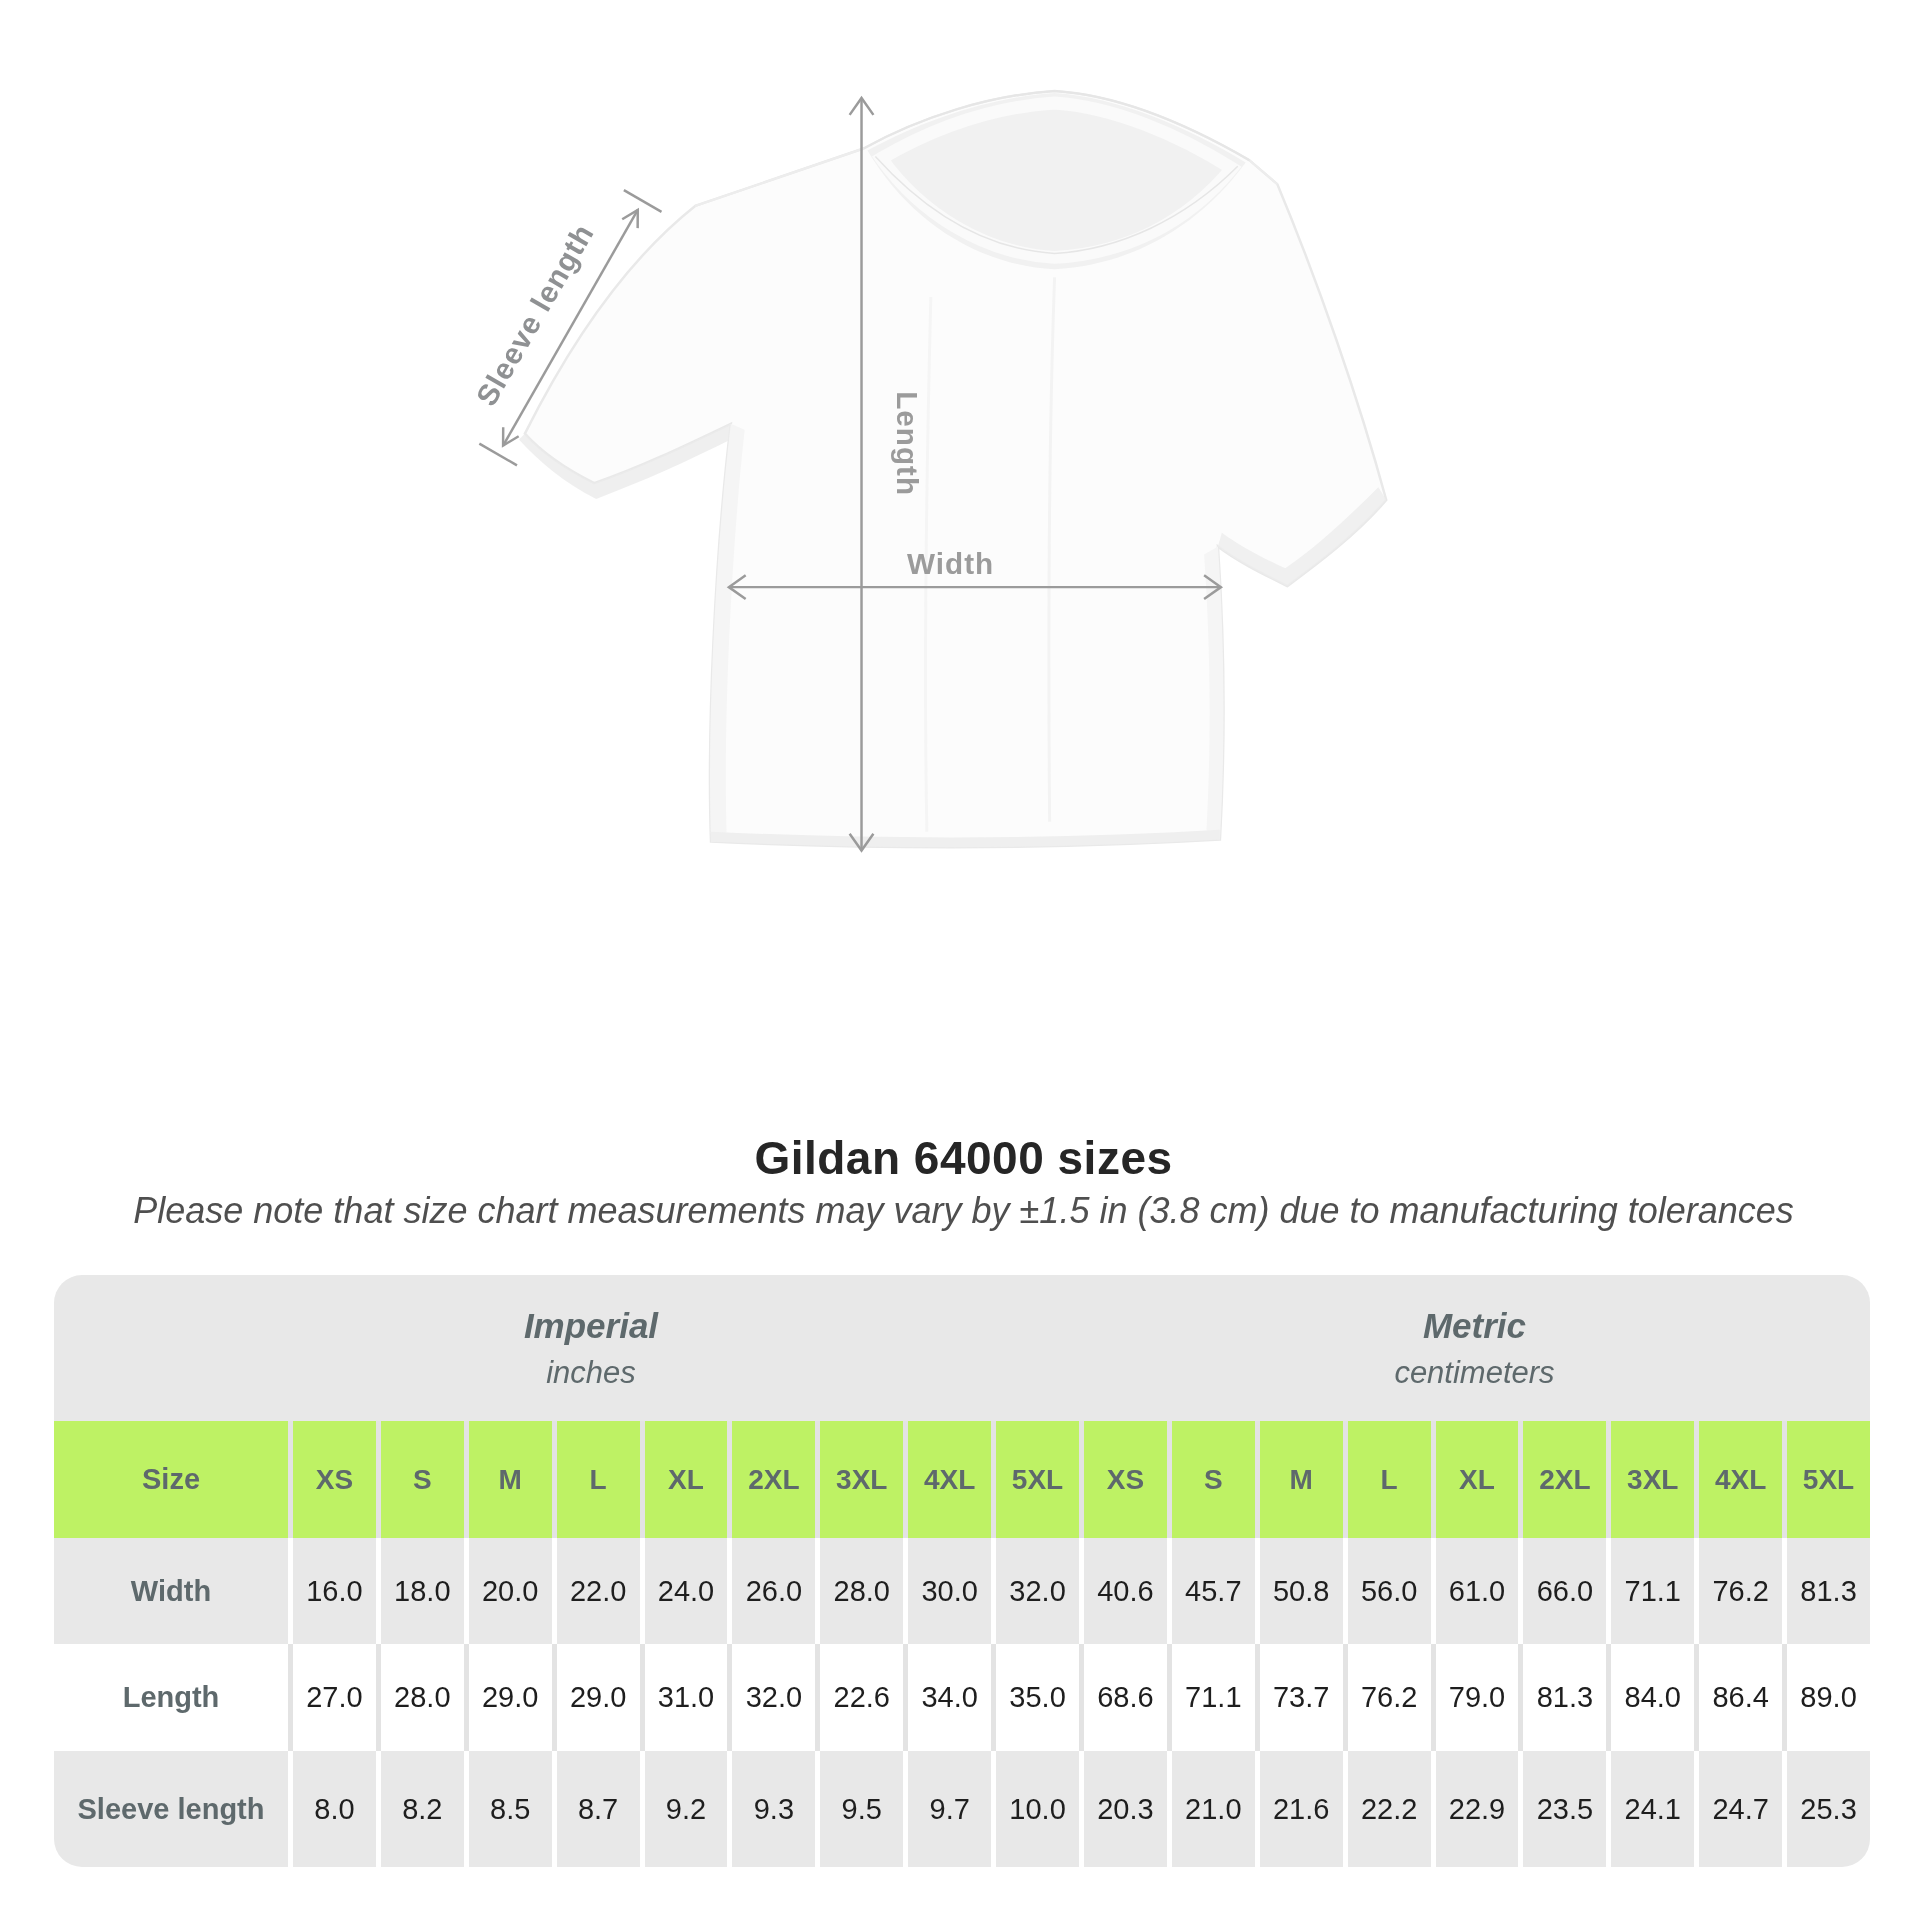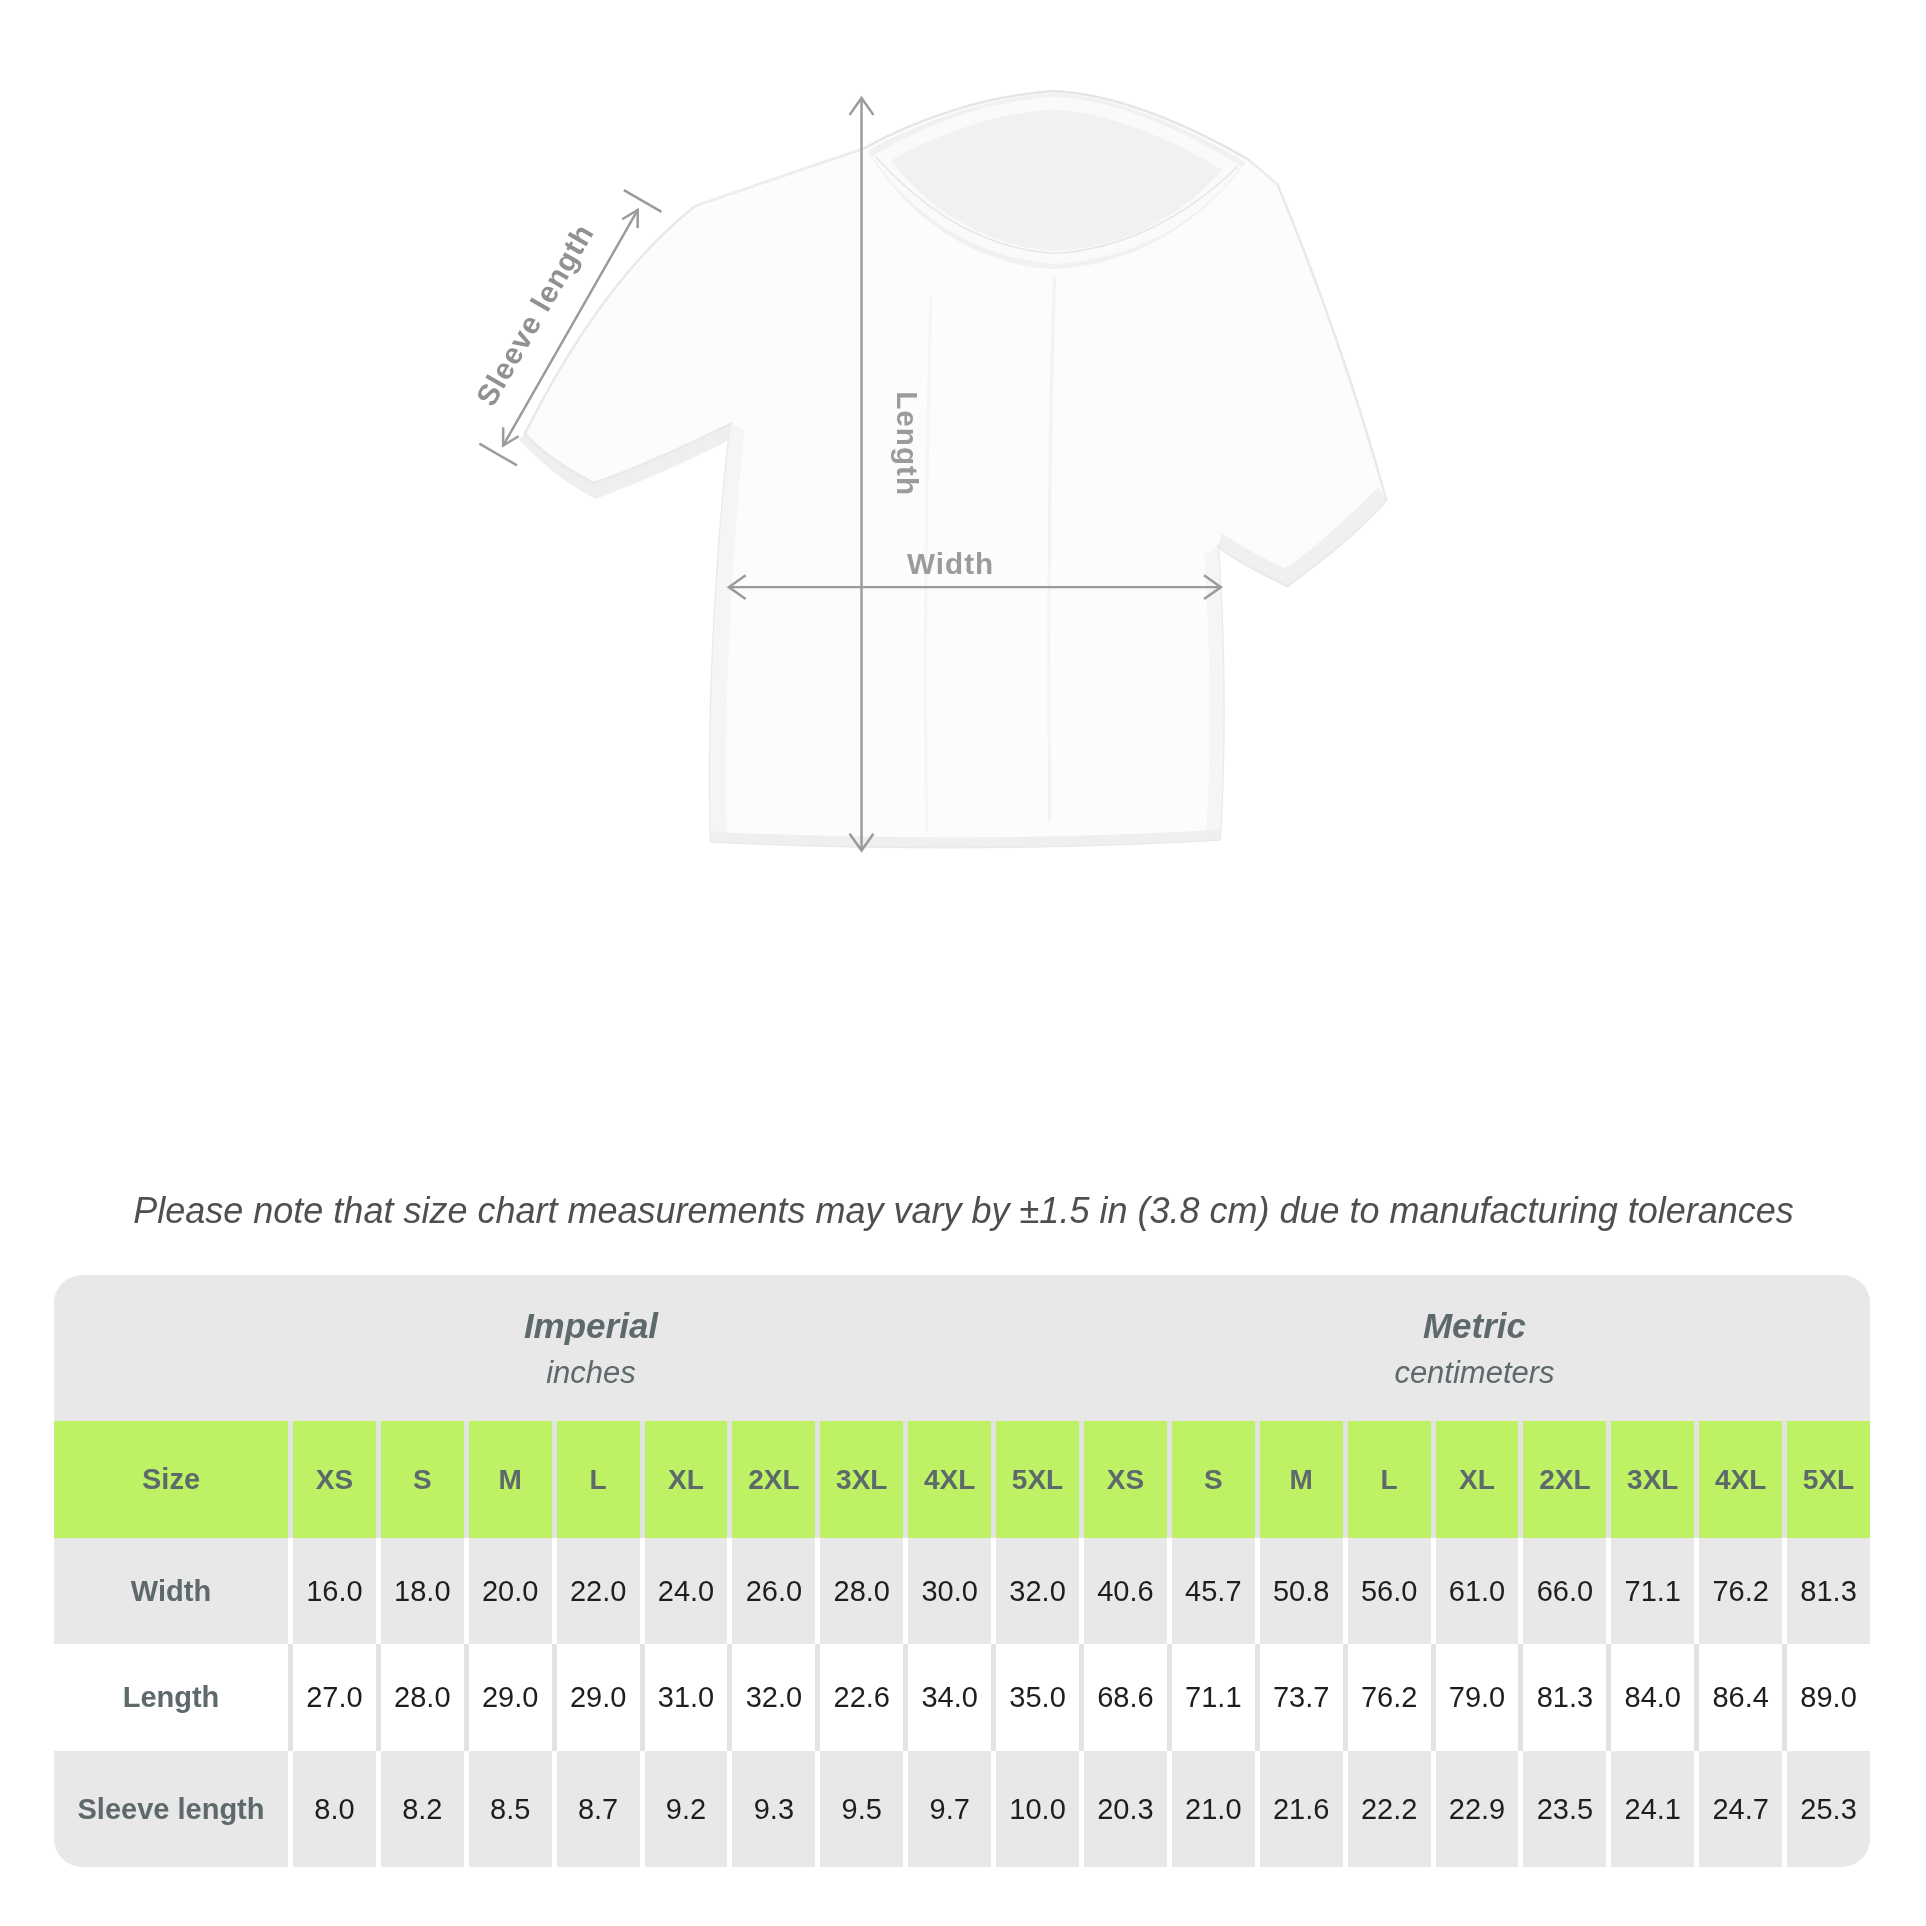--- a/index.html
+++ b/index.html
@@ -97,20 +97,21 @@
     <g stroke="#9b9b9b" stroke-width="2.5" fill="none">
       <path d="M 508,450 L 644,212"></path>
       <path d="M 643.9,230.4 L 644,212 L 628.3,221.4"></path>
       <path d="M 523.7,440.6 L 508,450 L 508.1,431.6"></path>
       <path d="M 630,192 L 668,214"></path>
       <path d="M 484,448 L 522,470"></path>
     </g>
     <text x="0" y="0" transform="translate(549,323) rotate(-60)" text-anchor="middle" font-size="30" font-weight="bold" fill="#8f9193" letter-spacing="1">Sleeve length</text>
   </svg>
 
+  <div class="title">Gildan 64000 sizes</div>
   <div class="subtitle">Please note that size chart measurements may vary by ±1.5 in (3.8 cm) due to manufacturing tolerances</div>
 
   <div class="size-table">
 
     <div class="thead">
       <div class="hcell left">
         <div class="t">Imperial</div>
         <div class="u">inches</div>
       </div>
       <div class="hcell">

